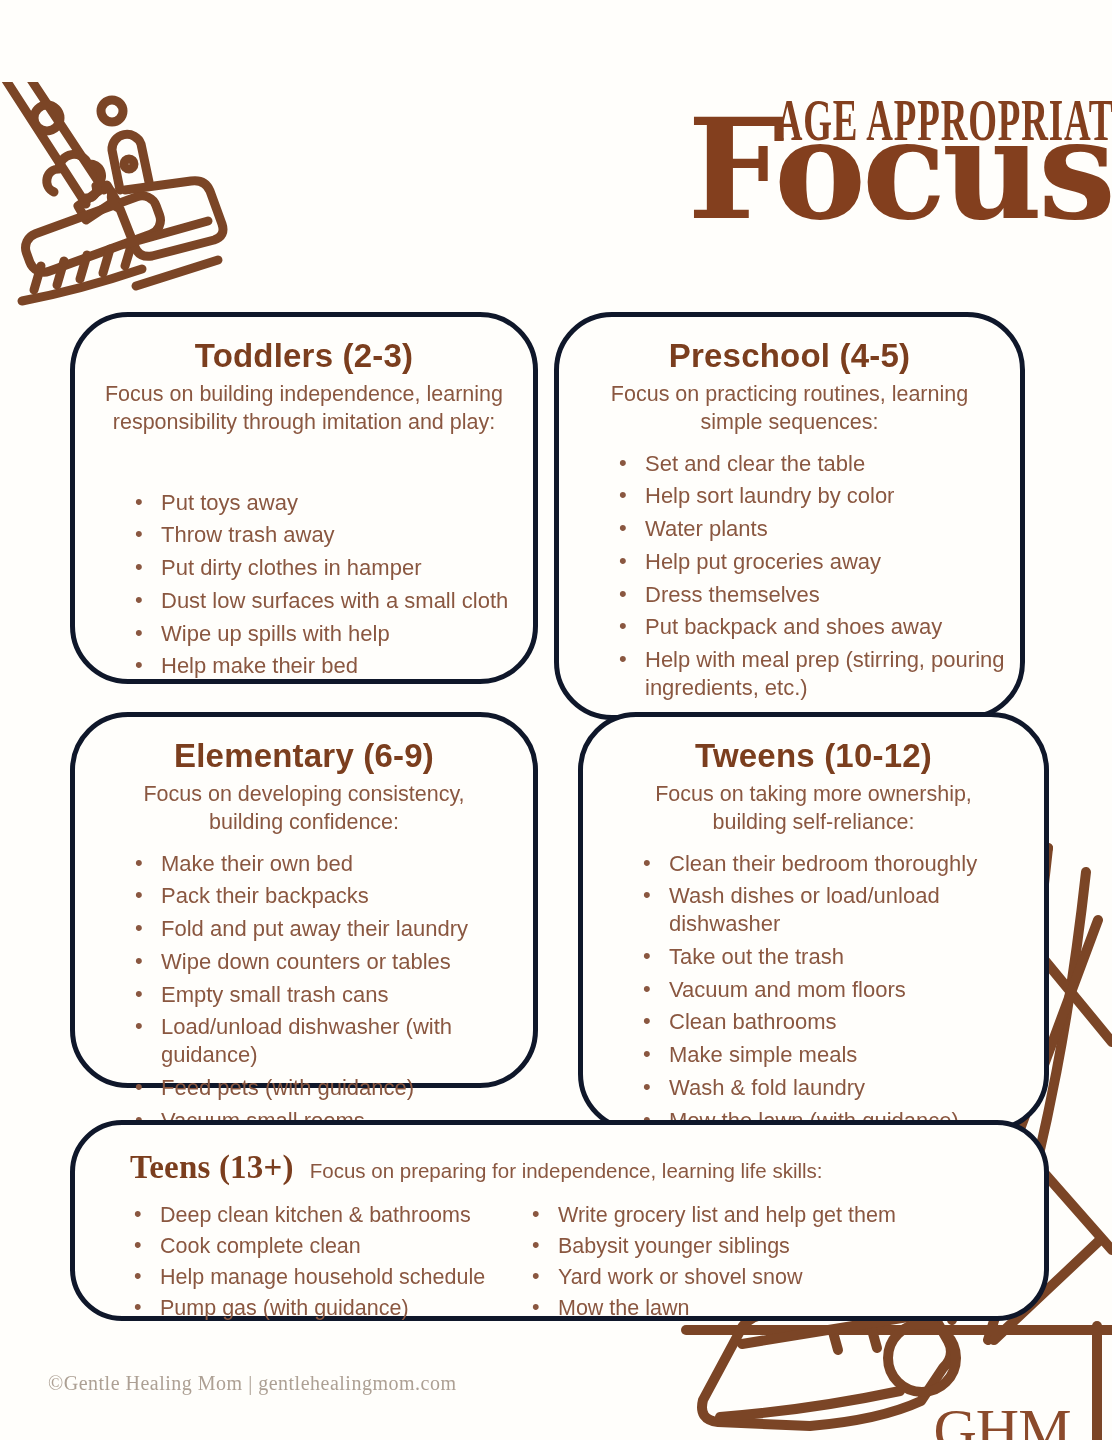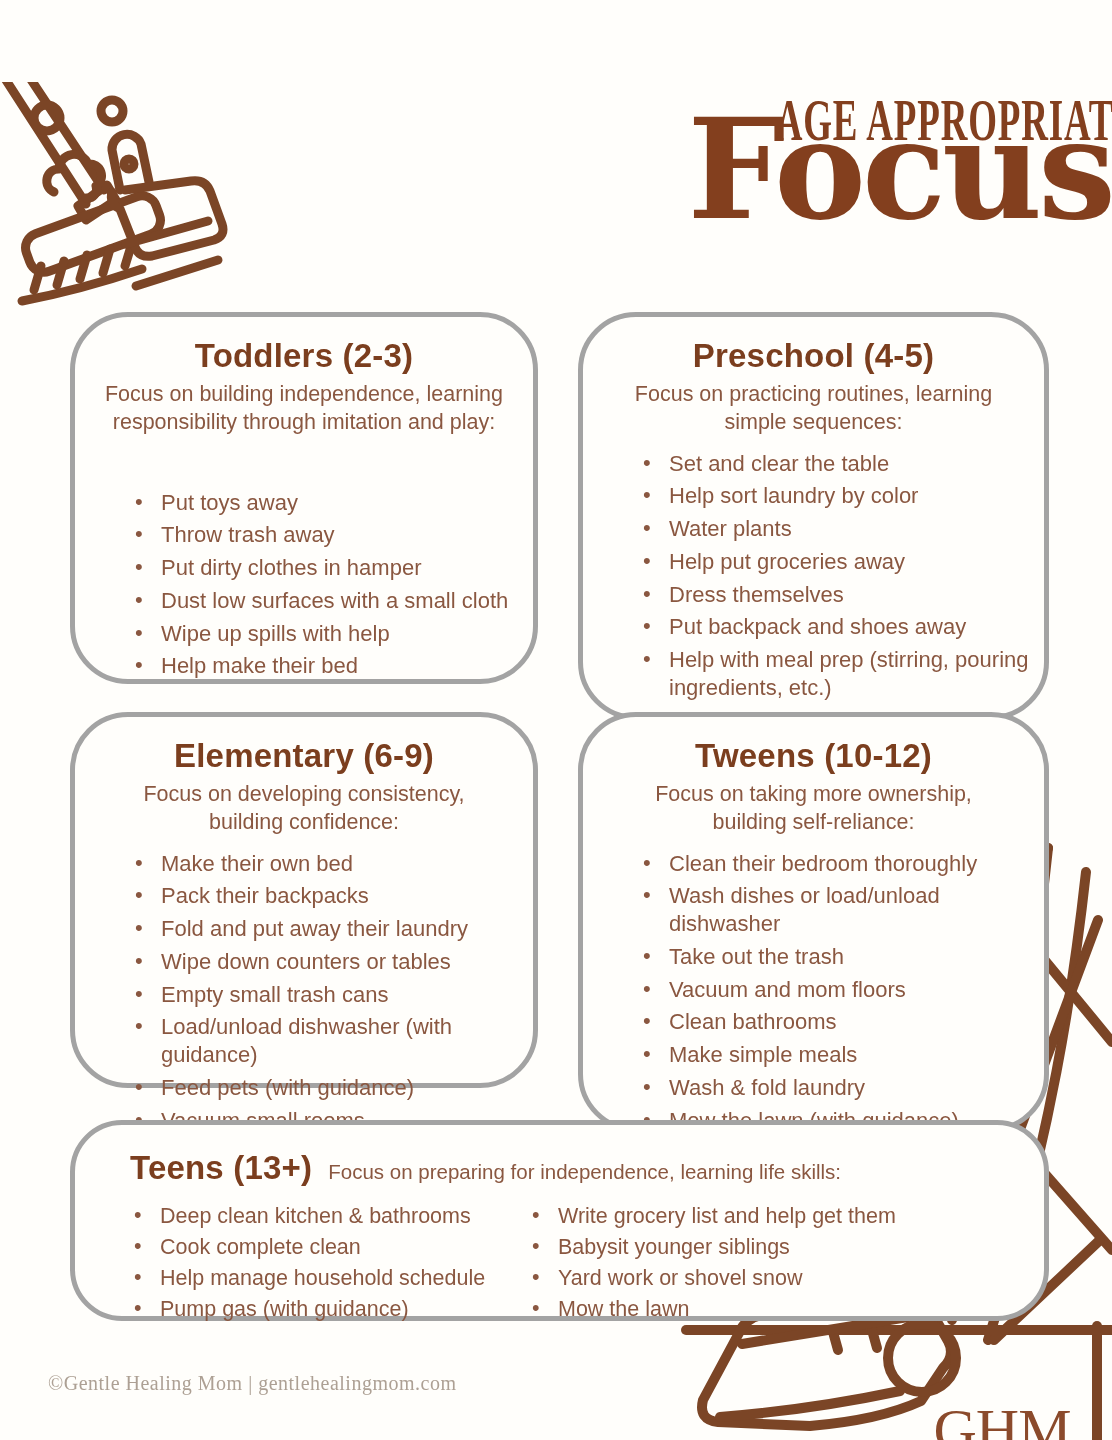--- a/index.html
+++ b/index.html
@@ -37,26 +37,26 @@
     line-height:0.82;
     letter-spacing:-4px;
     color:#833f1e;
     margin-top:-24px;
   }
 
   
   .box {
     position:absolute;
     background:#fffefb;
-    border:5px solid #a3a3a3;
+    border:5px solid #0f172a;
     border-radius:58px;
     z-index:2;
   }
   #box-toddlers   { left:70px;  top:312px;  width:468px; height:372px; }
-  #box-preschool  { left:578px; top:312px;  width:471px; height:408px; }
+  #box-preschool  { left:554px; top:312px;  width:471px; height:408px; }
   #box-elementary { left:70px;  top:712px;  width:468px; height:376px; }
   #box-tweens     { left:578px; top:712px;  width:471px; height:420px; }
   #box-teens      { left:70px;  top:1120px; width:979px; height:201px; border-radius:52px; }
 
   .box h2 {
     margin-top:20px;
     text-align:center;
     font-size:33px;
     font-weight:800;
     letter-spacing:0.2px;
@@ -81,21 +81,21 @@
     padding-left:30px;
     margin:5px 0;
     font-size:22px;
     line-height:1.26;
     color:#8a5740;
   }
   ul.chlist li::before { content:"\2022"; position:absolute; left:4px; top:-1px; }
 
   
   .teens-head { padding:24px 30px 0 55px; white-space:nowrap; }
-  .teens-head h2 { display:inline; margin:0; font-size:33px; font-weight:800; color:#7b3e1e; }
+  .teens-head h2 { display:inline; margin:0; font-size:33px; font-weight:800; color:#7b3e1e;font-family:Liberation Serif, serif; }
   .teens-sub { font-size:20.5px; color:#8a5740; margin-left:16px; }
   .teens-cols { display:grid; grid-template-columns:398px 1fr; padding-left:55px; margin-top:12px; }
   .teens-cols ul.chlist { margin:0; }
   .teens-cols ul.chlist li { font-size:21.5px; margin:4px 0; }
 
   
   .credit {
     position:absolute; left:48px; top:1372px; z-index:3;
     font-family:"Liberation Serif", serif;
     font-size:20px; letter-spacing:0.5px;

